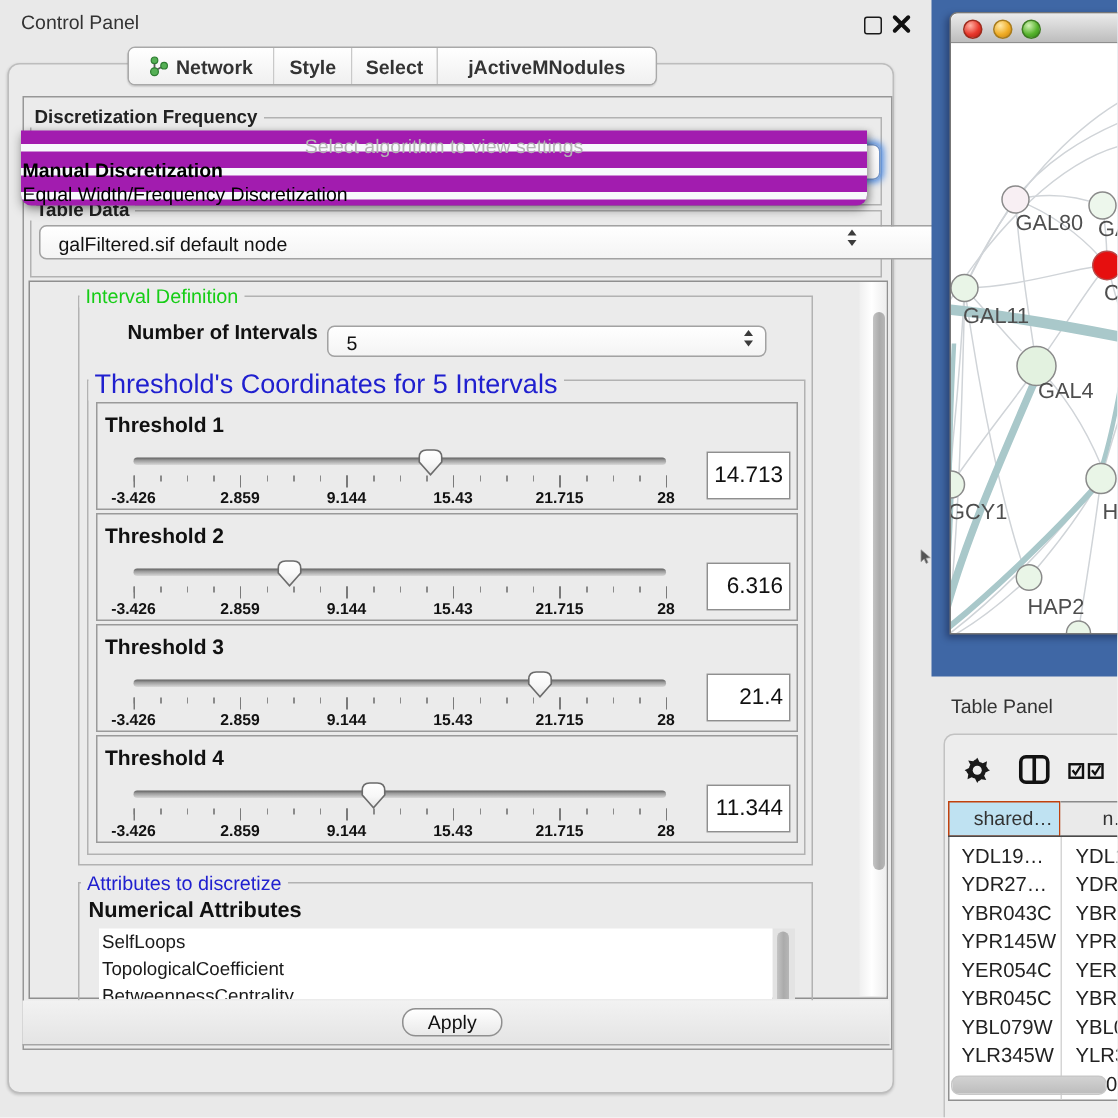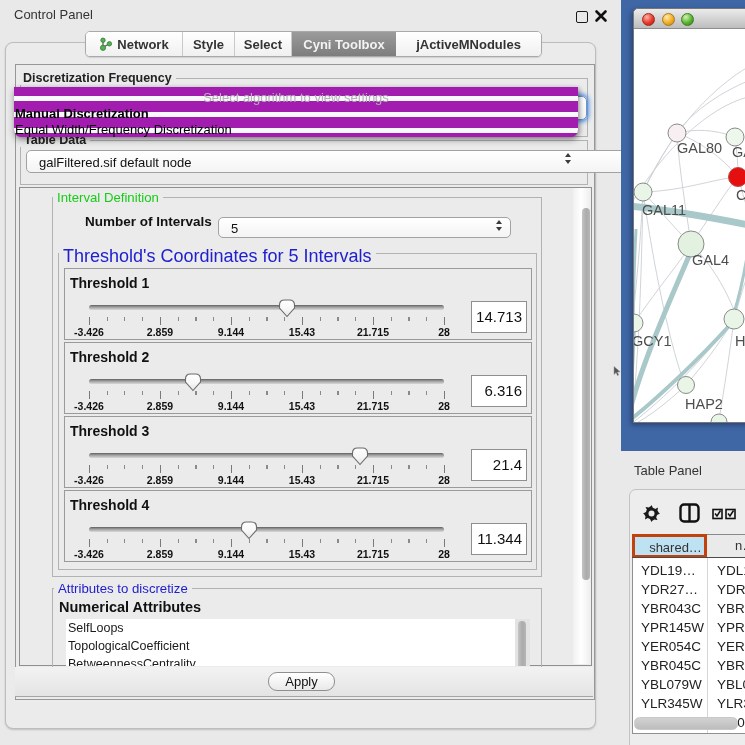--- a/index.html
+++ b/index.html
@@ -44,21 +44,21 @@
 #attrlist div{padding-left:2px;height:18px;line-height:18px;}
 
 .sthumb{position:absolute;border-radius:4px;background:linear-gradient(to right,#c4c4c4,#ababab 55%,#b6b6b6);}
 
 #desktop{left:621px;top:0;width:124px;height:451px;background:#3f67a5;}
 #netframe{left:633px;top:8px;width:120px;height:413px;background:#fff;border:1px solid #777;border-radius:5px 0 0 0;box-shadow:-2px 2px 5px rgba(0,0,30,0.35);}
 #nettitle{left:0;top:0;width:120px;height:19px;background:linear-gradient(#ebebeb,#bdbdbd);border-bottom:1px solid #8e8e8e;border-radius:5px 0 0 0;}
 .light{position:absolute;top:4px;width:11px;height:11px;border-radius:50%;}
 #tpbar{left:621px;top:452px;width:124px;height:30px;background:#e9e9e9;font-size:13px;color:#333;}
 #tpanel{left:629px;top:489px;width:130px;height:266px;border:1px solid #c2c2c2;border-radius:7px;background:#ededed;}
-#thead1{left:632px;top:534px;width:75px;height:24px;background:#bfe2f2;border:3px solid #c2410c;box-sizing:border-box;font-size:13px;color:#333;text-align:center;text-indent:12px;line-height:22px;}
+#thead1{left:632px;top:534px;width:75px;height:24px;background:#bfe2f2;border:1px solid #c2410c;box-sizing:border-box;font-size:13px;color:#333;text-align:center;text-indent:12px;line-height:22px;}
 #thead2{left:707px;top:534px;width:39px;height:24px;background:#eaeaea;border-top:1px solid #8a8a8a;border-bottom:1px solid #8a8a8a;box-sizing:border-box;font-size:13px;color:#333;padding-left:28px;line-height:22px;}
 #tbody{left:632px;top:558px;width:113px;height:175px;background:#fff;border-left:1px solid #909090;border-bottom:1px solid #909090;font-size:13.5px;color:#222;overflow:hidden;}
 .trow{position:absolute;height:19px;line-height:19px;white-space:nowrap;}
 .c1{position:absolute;left:8px;}
 .c2{position:absolute;left:84px;}
 </style>
 </head>
 <body>
 <div id="app">
 
@@ -73,21 +73,20 @@
 
 <div class="abs tabbar" id="toptabs">
  <div class="seg" style="width:96px"><svg width="14" height="15" style="margin-right:4px">
           <path d="M4,3.5 L4,10.5 M4.5,10 L10,7" stroke="#5a5a5a" stroke-width="1.2" fill="none"></path>
           <circle cx="4" cy="3.2" r="2.2" fill="#55b055" stroke="#2e7d32" stroke-width="0.8"></circle>
           <circle cx="4" cy="10.8" r="2.6" fill="#55b055" stroke="#2e7d32" stroke-width="0.8"></circle>
           <circle cx="10.4" cy="6.8" r="2.2" fill="#55b055" stroke="#2e7d32" stroke-width="0.8"></circle>
         </svg>Network</div>
  <div class="seg" style="width:51px">Style</div>
  <div class="seg" style="width:56px">Select</div>
- <div class="seg sel" style="width:104px">Cyni Toolbox</div>
  <div class="seg" style="width:145px">jActiveMNodules</div>
 </div>
 
 <div class="abs group" style="left:20px;top:78px;width:566px;height:57px"></div>
 <div class="gtitle" style="left:19px;top:71px;font-weight:bold;color:#222;">Discretization Frequency</div>
 <div class="combo" style="left:26px;top:96px;width:559px;height:22px;box-shadow:0 0 4px 2px rgba(80,140,225,0.95);border-color:#6f93c8;"></div>
 
 <div class="abs group" style="left:20px;top:140px;width:566px;height:43px"></div>
 <div class="gtitle" style="left:20px;top:133px;font-weight:bold;color:#222;">Table Data</div>
 <div class="combo" style="left:26px;top:150px;width:662px;height:23px;line-height:23px;padding-left:12px;box-sizing:border-box;">galFiltered.sif default node</div>

